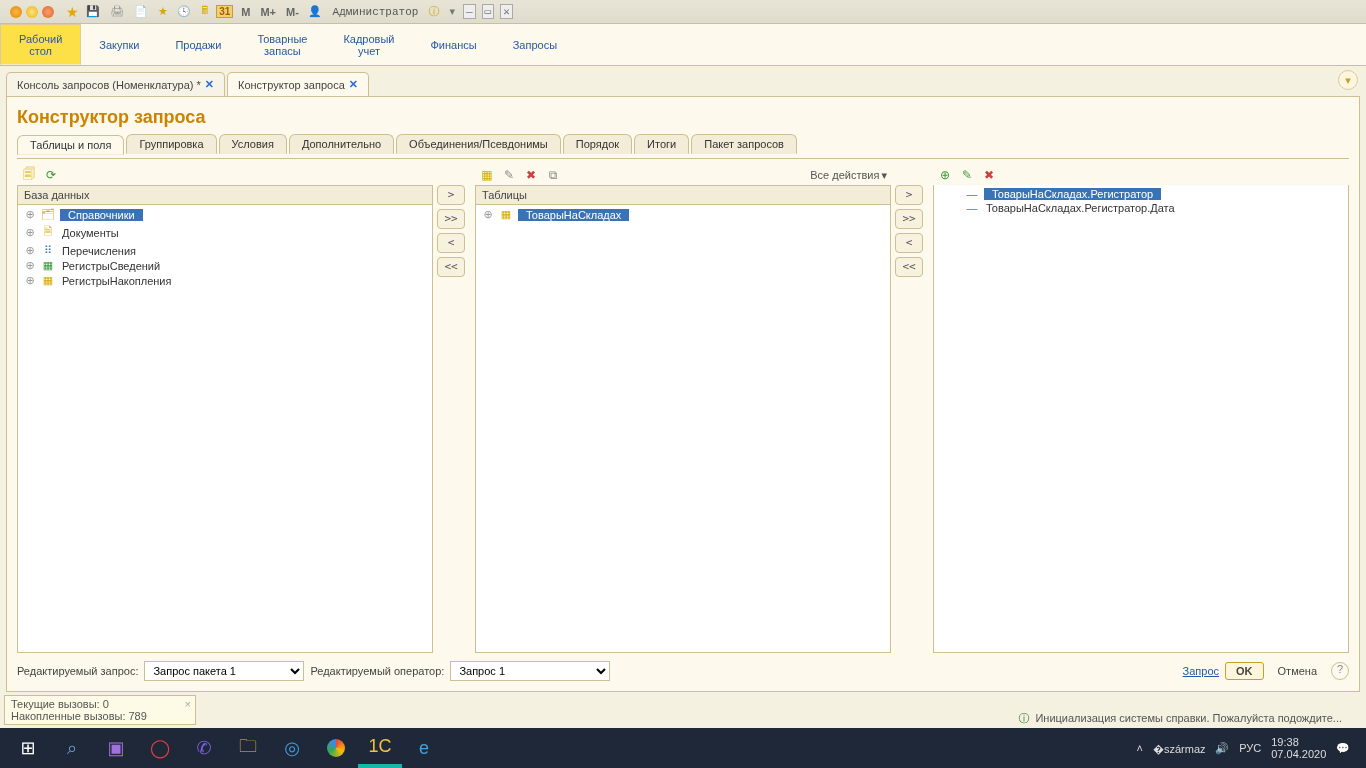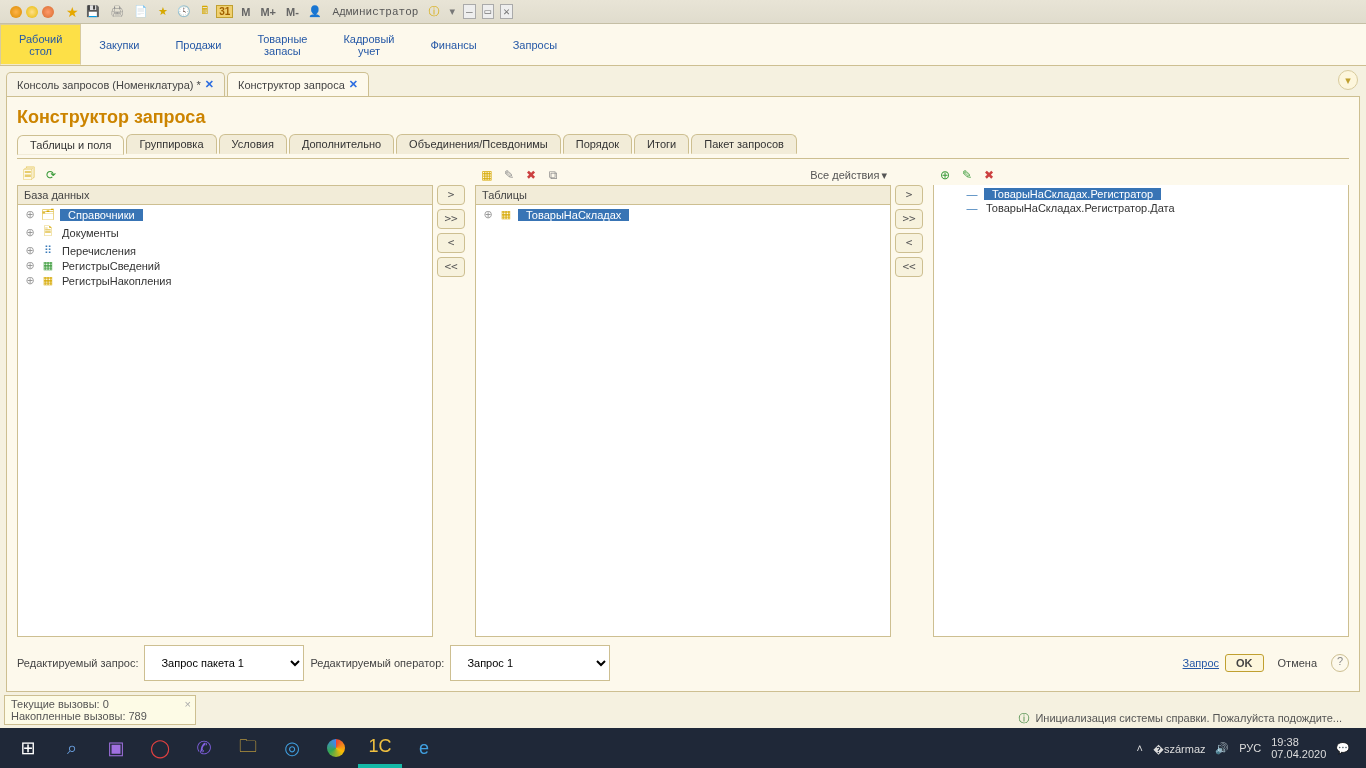--- a/index.html
+++ b/index.html
@@ -56,21 +56,21 @@
 
 .tree-item { display: flex; align-items: center; gap: 4px; padding: 1px 6px; color: #333; }
 .tree-item .exp { width: 12px; color: #999; text-align: center; }
 .tree-item .ticon { width: 16px; text-align: center; }
 .tree-item.sel .txt { background: #3874b5; color: #fff; padding: 0 8px; }
 .tree-item .txt { padding: 0 2px; }
 
 
 .bottom { display: flex; align-items: center; gap: 6px; padding-top: 8px; }
 .bottom label { color: #444; }
-.bottom select { border: 1px solid #cdbf91; background: #fff; padding: 1px 12px; min-width: 160px; height: 36px; }
+.bottom select { border: 1px solid #cdbf91; background: #fff; padding: 1px 4px; min-width: 160px; height: 20px; }
 .bottom .spacer { flex: 1; }
 .bottom .link { color: #2558a6; text-decoration: underline; cursor: pointer; }
 .bottom .okbtn { border: 1px solid #c0a030; background: #fdf6dc; padding: 2px 10px; border-radius: 3px; font-weight: bold; color: #444; }
 .bottom .cancel { color: #444; padding: 2px 8px; }
 .bottom .help { border: 1px solid #cdbf91; border-radius: 10px; width: 18px; height: 18px; text-align: center; color: #888; }
 
 
 .miniwin { position: absolute; left: 4px; top: 695px; width: 192px; height: 30px; background: #fdfbe6; border: 1px solid #cdbf91; font-size: 10px; padding: 2px 6px; color: #555; }
 .miniwin .x { position: absolute; right: 4px; top: 2px; color: #aaa; cursor: pointer; }
 .statusbar { position: absolute; left: 198px; right: 4px; top: 710px; height: 16px; color: #555; display: flex; align-items: center; justify-content: flex-end; padding-right: 20px; gap: 6px; }

